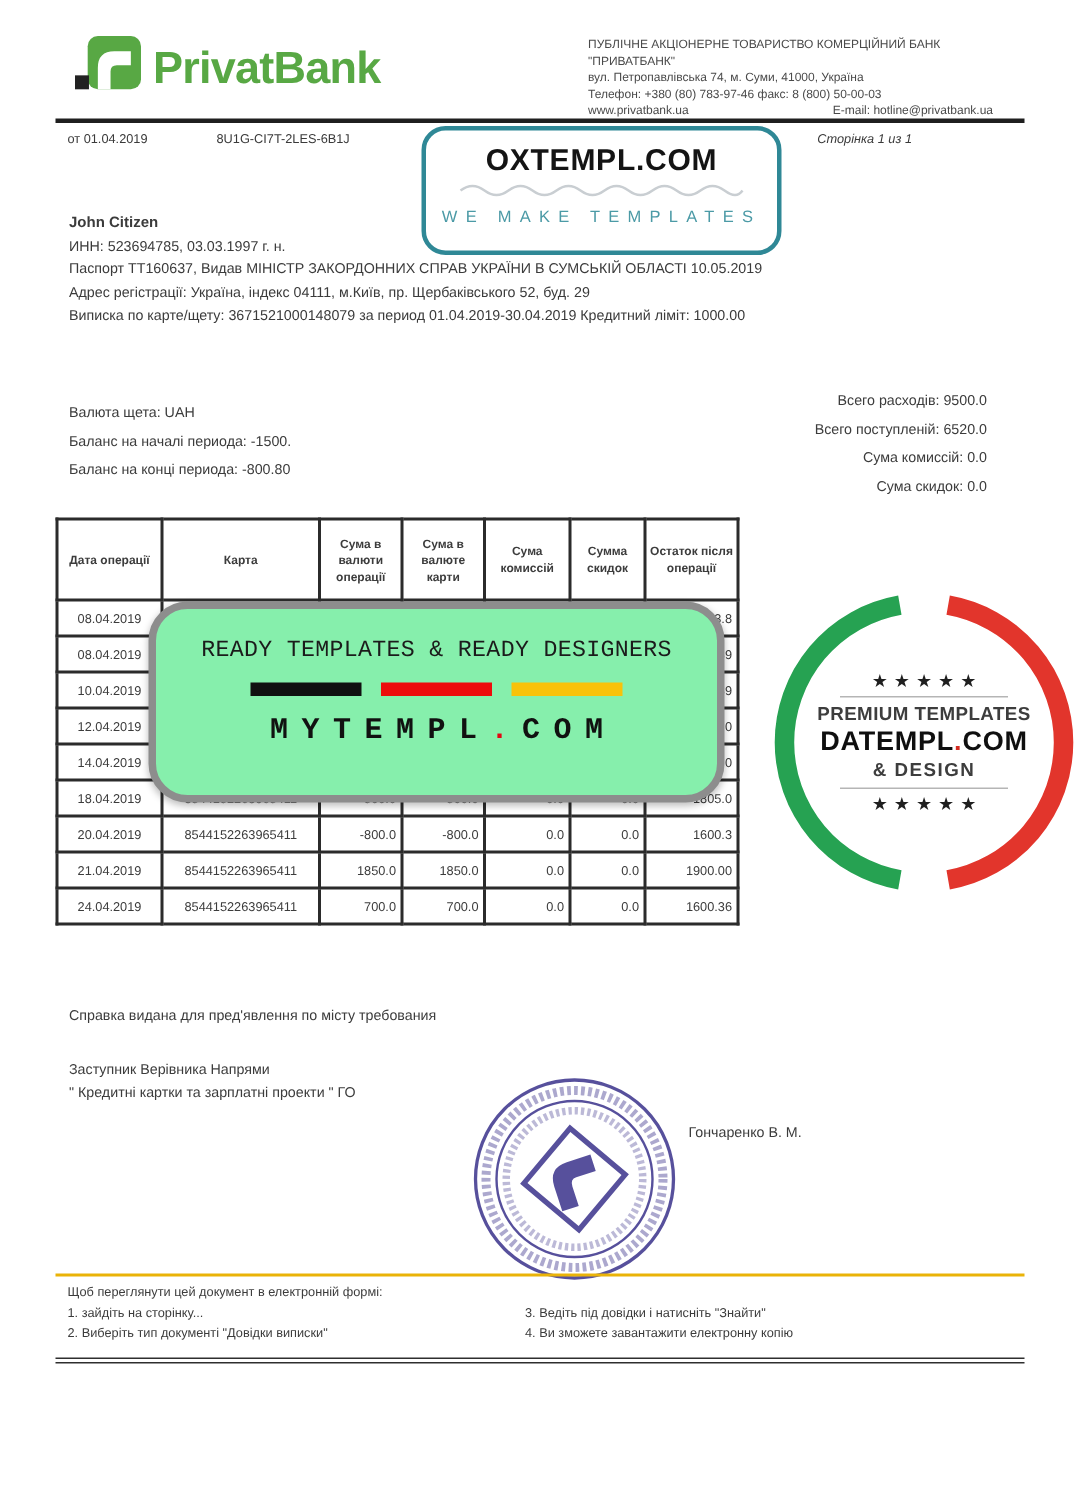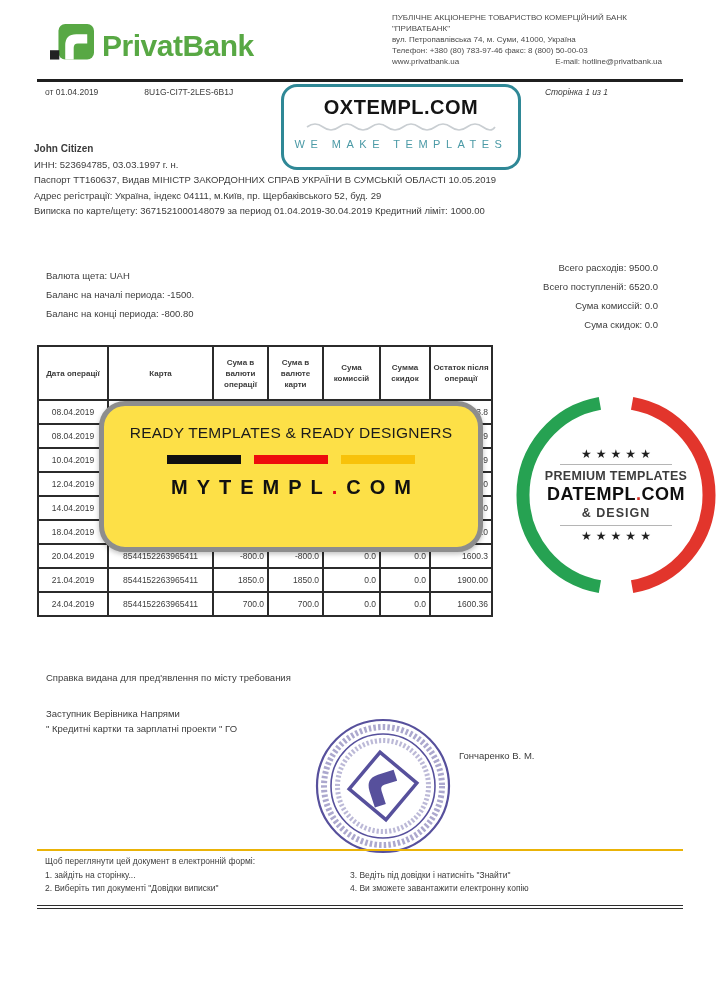--- a/index.html
+++ b/index.html
@@ -2,49 +2,49 @@
 <html><head>
 <meta charset="utf-8">
 <style>
   html,body{margin:0;padding:0;background:#e9e9e9;}
   #page{position:relative;width:720px;height:1000px;background:#ffffff;margin:0 auto;
         font-family:"Liberation Sans", sans-serif;color:#3c3c3c;overflow:hidden;
         box-shadow:0 0 4px rgba(0,0,0,.2);}
   
   .logo{position:absolute;left:50px;top:24px;display:flex;align-items:center;gap:8px;}
   .logo-text{font-size:30px;font-weight:bold;color:#58a844;letter-spacing:-0.5px;}
-  .bank-info{position:absolute;left:392px;top:12px;width:270px;font-size:8px;line-height:11px;color:#4a4a4a;}
+  .bank-info{position:absolute;left:392px;top:24px;width:270px;font-size:8px;line-height:11px;color:#4a4a4a;}
   .bank-info .last{display:flex;justify-content:space-between;}
   .header-rule{position:absolute;left:37px;top:79px;width:646px;height:3px;background:#1f1f1f;}
   .meta-row{position:absolute;left:37px;top:87px;width:646px;font-size:8.5px;display:flex;color:#3a3a3a;}
   .meta-date{margin-left:8px;}
   .meta-code{margin-left:46px;}
   .meta-page{margin-left:auto;margin-right:75px;font-style:italic;}
   
   .badge-ox{position:absolute;left:281px;top:84px;width:240px;height:86px;background:#fff;
             border:3.5px solid #2f8896;border-radius:16px;z-index:7;text-align:center;box-sizing:border-box;}
   .badge-ox-title{margin-top:9px;font-size:20px;font-weight:800;color:#141414;letter-spacing:0.5px;}
   .badge-ox-sub{margin-top:1px;font-size:11px;letter-spacing:5.5px;color:#4b9aa6;}
   
-  .client{position:absolute;left:34px;top:141px;font-size:9.5px;line-height:15.5px;color:#3b3b3b;width:620px;}
+  .client{position:absolute;left:46px;top:141px;font-size:9.5px;line-height:15.5px;color:#3b3b3b;width:620px;}
   .client-name{font-weight:bold;font-size:10px;}
   
   .balance-left{position:absolute;left:46px;top:266px;font-size:9.5px;line-height:19px;}
   .balance-right{position:absolute;right:62px;top:258px;font-size:9.5px;line-height:19px;text-align:right;}
   
   .statement-table{position:absolute;left:37px;top:345px;border-collapse:collapse;table-layout:fixed;z-index:1;}
   .statement-table th,.statement-table td{border:2px solid #2b2b2b;overflow:hidden;white-space:nowrap;}
   .statement-table th{font-size:8px;font-weight:bold;padding:4px 2px;height:44px;white-space:normal;
                       vertical-align:middle;text-align:center;line-height:11px;}
   .statement-table td{font-size:8.5px;height:20px;padding:1px 3px;}
   .ctr{text-align:center;} .num{text-align:right;} .cl{text-align:left;}
   
-  .overlay-my{position:absolute;left:99px;top:401px;width:384px;height:151px;background:#fde047;
+  .overlay-my{position:absolute;left:99px;top:401px;width:384px;height:134px;background:#86efac;
               border:5px solid #8d8d8d;border-radius:26px;z-index:6;box-sizing:border-box;text-align:center;
-              box-shadow:0 2px 5px rgba(0,0,0,.25);}
+              box-shadow:0 2px 5px rgba(0,0,0,.25);font-family:Liberation Mono, monospace;}
   .overlay-my-title{margin-top:18px;font-size:15.5px;color:#1b1b1b;letter-spacing:.2px;}
   .overlay-bars{display:flex;justify-content:center;gap:13px;margin-top:13px;}
   .bar{width:74px;height:9px;}
   .overlay-brand{margin-top:12px;font-size:20px;font-weight:600;letter-spacing:9px;color:#111;padding-left:9px;}
   .overlay-brand .dot{color:#e30613;}
   
   .badge-da{position:absolute;left:511px;top:390px;width:210px;height:210px;z-index:6;}
   .badge-da-bg{position:absolute;left:15px;top:15px;right:15px;bottom:15px;background:#fff;border-radius:50%;}
   .badge-da svg{position:absolute;left:0;top:0;}
   .badge-da-text{position:absolute;left:0;top:0;width:100%;height:100%;display:flex;flex-direction:column;

